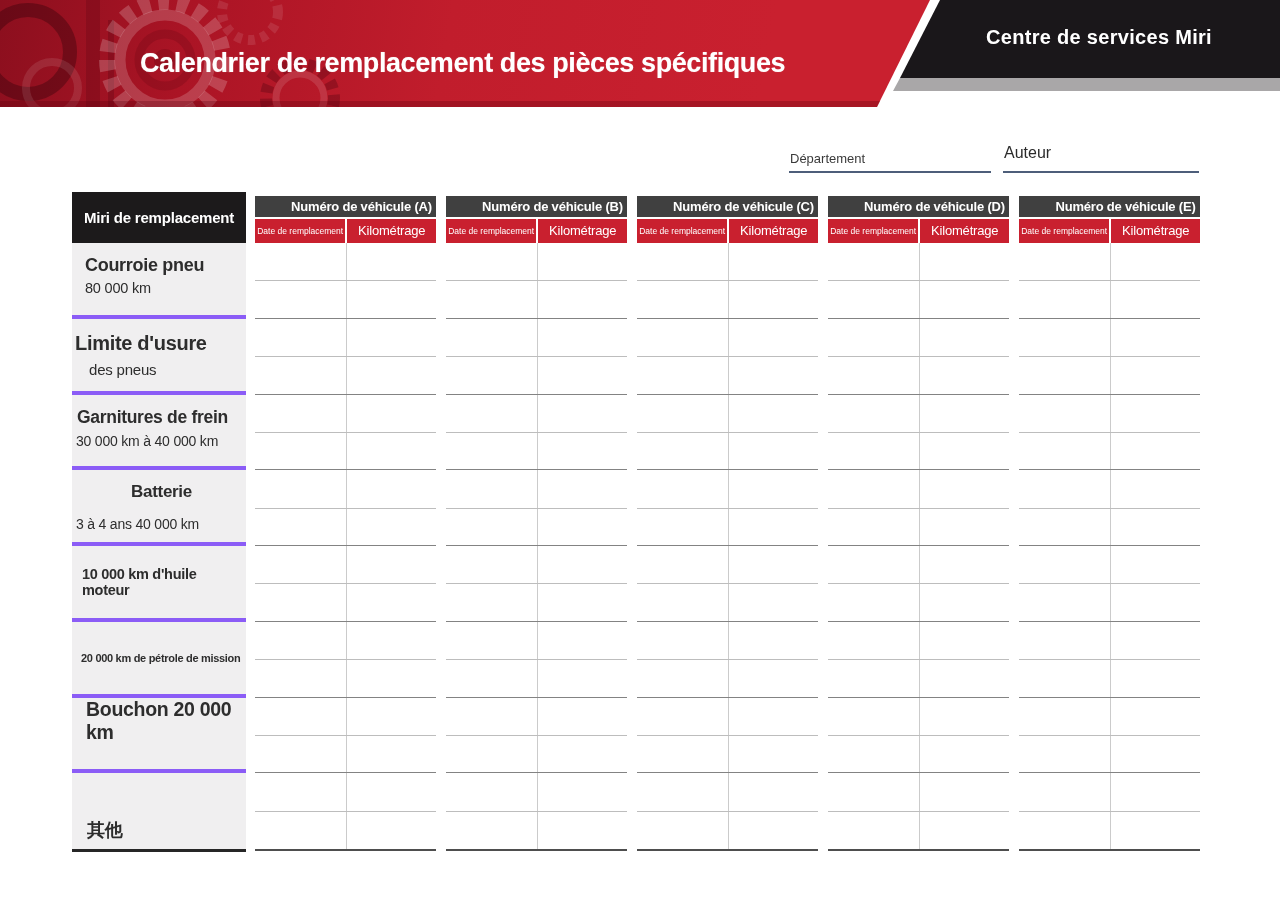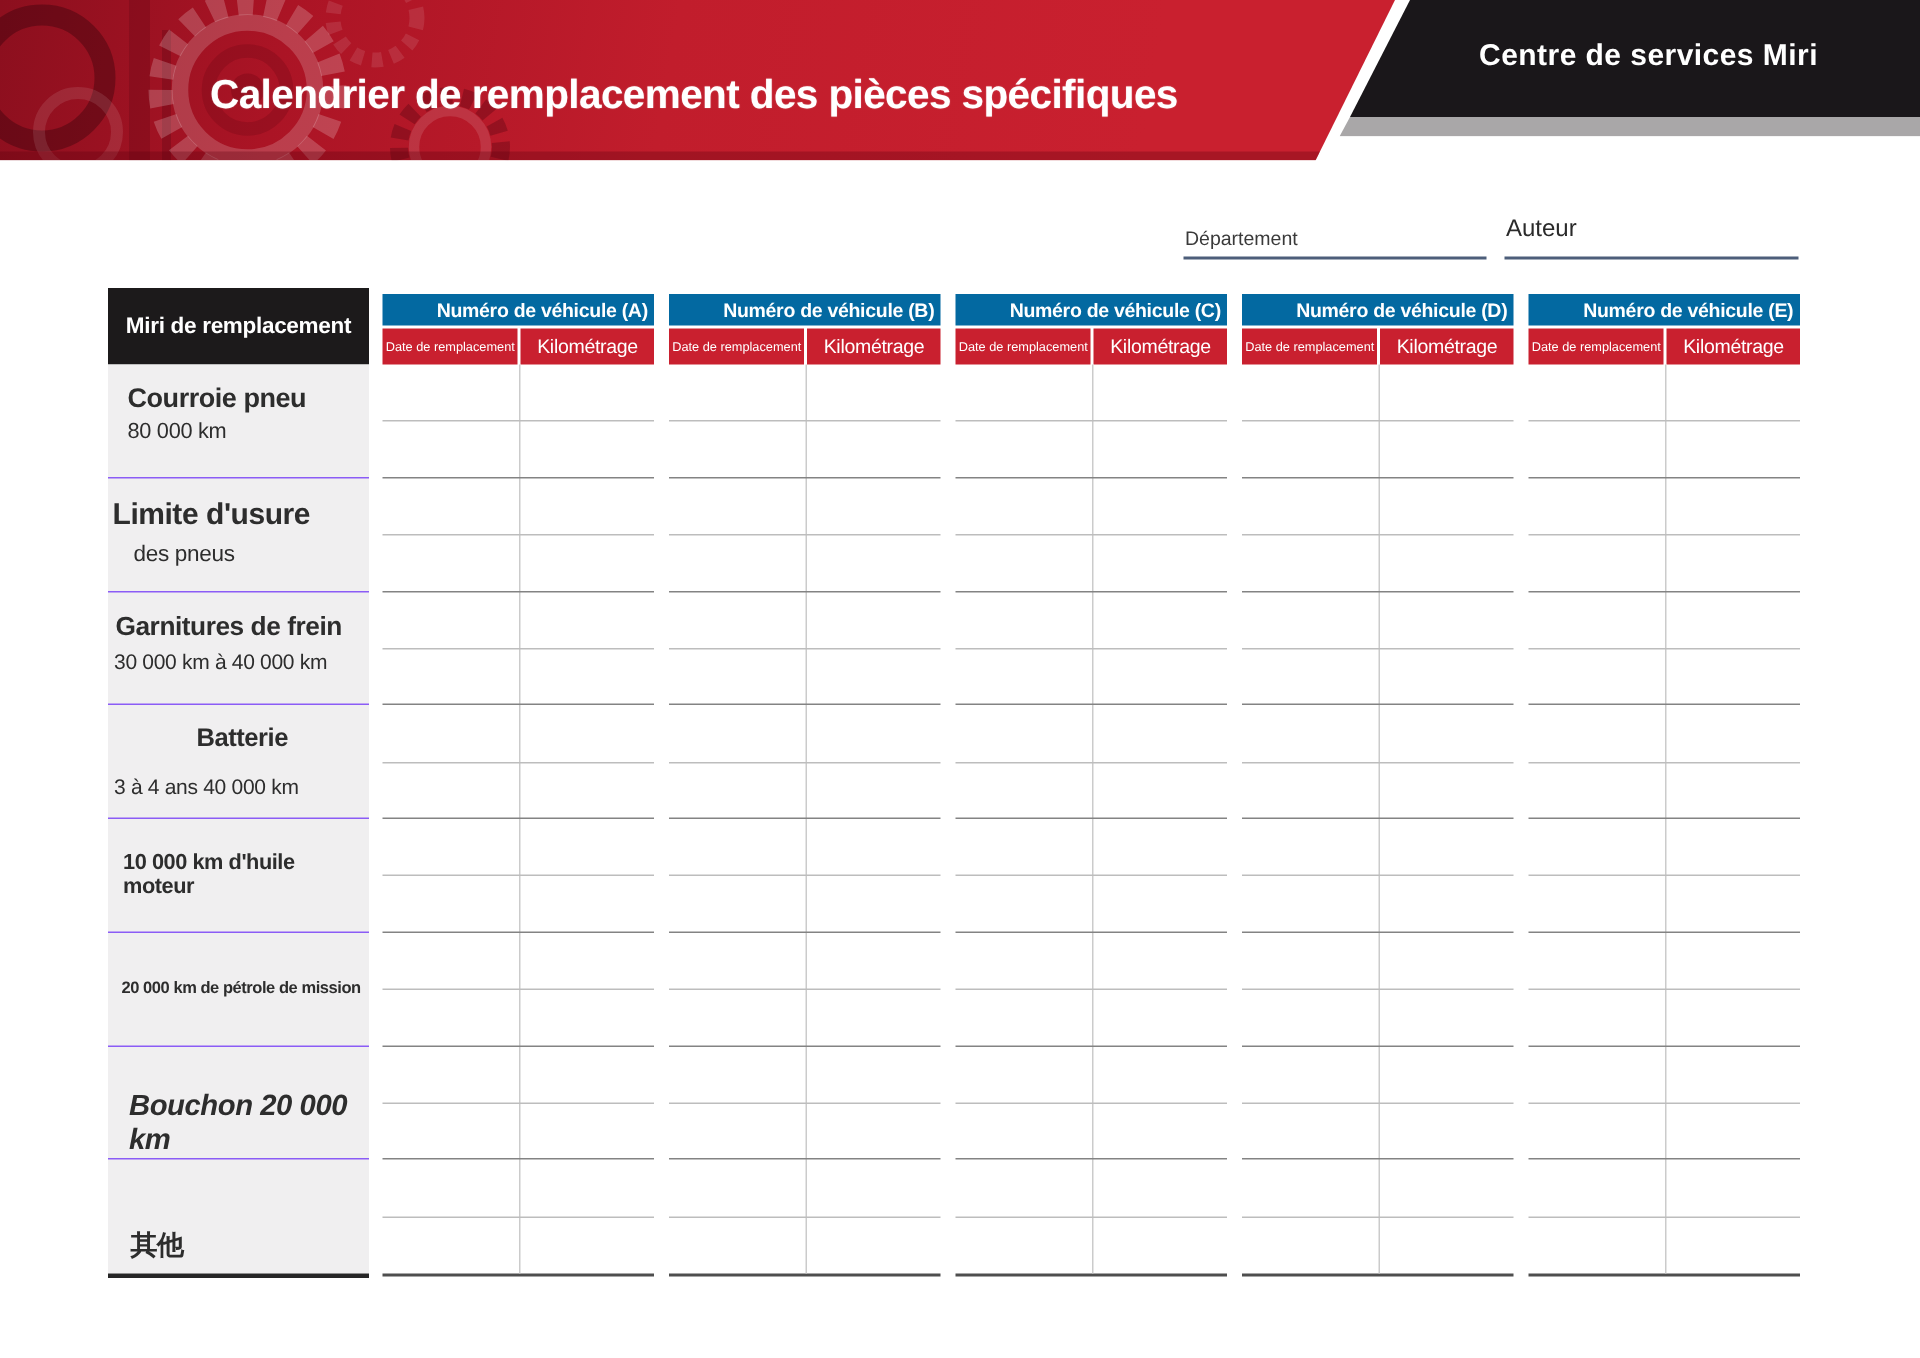--- a/index.html
+++ b/index.html
@@ -45,38 +45,38 @@
 
   
   .table { position:absolute; left:72px; top:192px; width:1128px; height:665px; }
 
   .leftcol { position:absolute; left:0; top:0; width:174px; height:660px; }
   .corner {
     height:51px; background:#1c1a1b; color:#ffffff; display:flex; align-items:center; justify-content:center;
     font-size:15px; font-weight:bold; letter-spacing:-0.2px;
   }
   .lbody { height:606px; background:#f0eff0; display:grid; grid-template-rows:repeat(8,1fr); }
-  .lrow { border-bottom:1px solid #8b5cf6; display:flex; flex-direction:column; color:#2d2d2d; }
+  .lrow { border-bottom:4px solid #8b5cf6; display:flex; flex-direction:column; color:#2d2d2d; }
   .lrow:last-child { border-bottom:none; }
   .lrow .t { font-weight:bold; letter-spacing:-0.3px; }
   .lrow .s { font-weight:normal; letter-spacing:-0.2px; }
   .lthick { height:3px; background:#262626; }
   .r1 { padding-top:12px; } .r1 .t { font-size:18px; padding-left:13px; } .r1 .s { font-size:14.5px; padding-left:13px; margin-top:4px; }
   .r2 { padding-top:13px; } .r2 .t { font-size:20px; padding-left:3px; }  .r2 .s { font-size:15px;  padding-left:17px; margin-top:6px; }
   .r3 { padding-top:12px; } .r3 .t { font-size:17.5px; padding-left:5px; } .r3 .s { font-size:14px; padding-left:4px; margin-top:5px; }
   .r4 { padding-top:12px; } .r4 .t { font-size:17px; padding-left:5px;text-align:center; }  .r4 .s { font-size:14px; padding-left:4px; margin-top:14px; }
   .r5 { justify-content:center; } .r5 .t { font-size:14.5px; padding-left:10px; }
   .r6 { justify-content:center; } .r6 .t { font-size:11px;  padding-left:9px; }
-  .r7 { justify-content:flex-end;font-style:italic; } .r7 .t { font-size:19.5px; padding-left:14px; }
+  .r7 { justify-content:flex-start; } .r7 .t { font-size:19.5px; padding-left:14px; }
   .r8 { justify-content:center; } .r8 .t { font-size:18px; padding-left:15px;margin-top:37px; }
 
   .vgroup { position:absolute; top:4px; width:181px; height:655px; }
   .g0{left:183px}.g1{left:374px}.g2{left:565px}.g3{left:756px}.g4{left:947px}
   .vhead {
-    height:21px; background:#0369a1; color:#fff; text-align:center; line-height:21px;
+    height:21px; background:#404040; color:#fff; text-align:center; line-height:21px;
     font-size:13px; font-weight:bold; letter-spacing:-0.2px;padding-left:32px;
   }
   .vsub { margin-top:2px; height:24px; display:flex; gap:2px; }
   .vsub > div { background:#c9202f; color:#fff; text-align:center; line-height:24px; }
   .vsub .d { flex:0 0 calc(50.5% - 1px); font-size:8.5px; }
   .vsub .k { flex:1 1 auto; font-size:13px; letter-spacing:-0.2px; }
   .vbody { position:relative; height:606px; display:grid; grid-template-rows:repeat(8,1fr); }
   .vbody::before { content:""; position:absolute; left:50.5%; top:0; bottom:0; width:1px; background:#cbcbcb; }
   .vrow { position:relative; border-bottom:1px solid #838383; display:flex; flex-wrap:wrap; }
   .vrow:last-child { border-bottom:none; }

